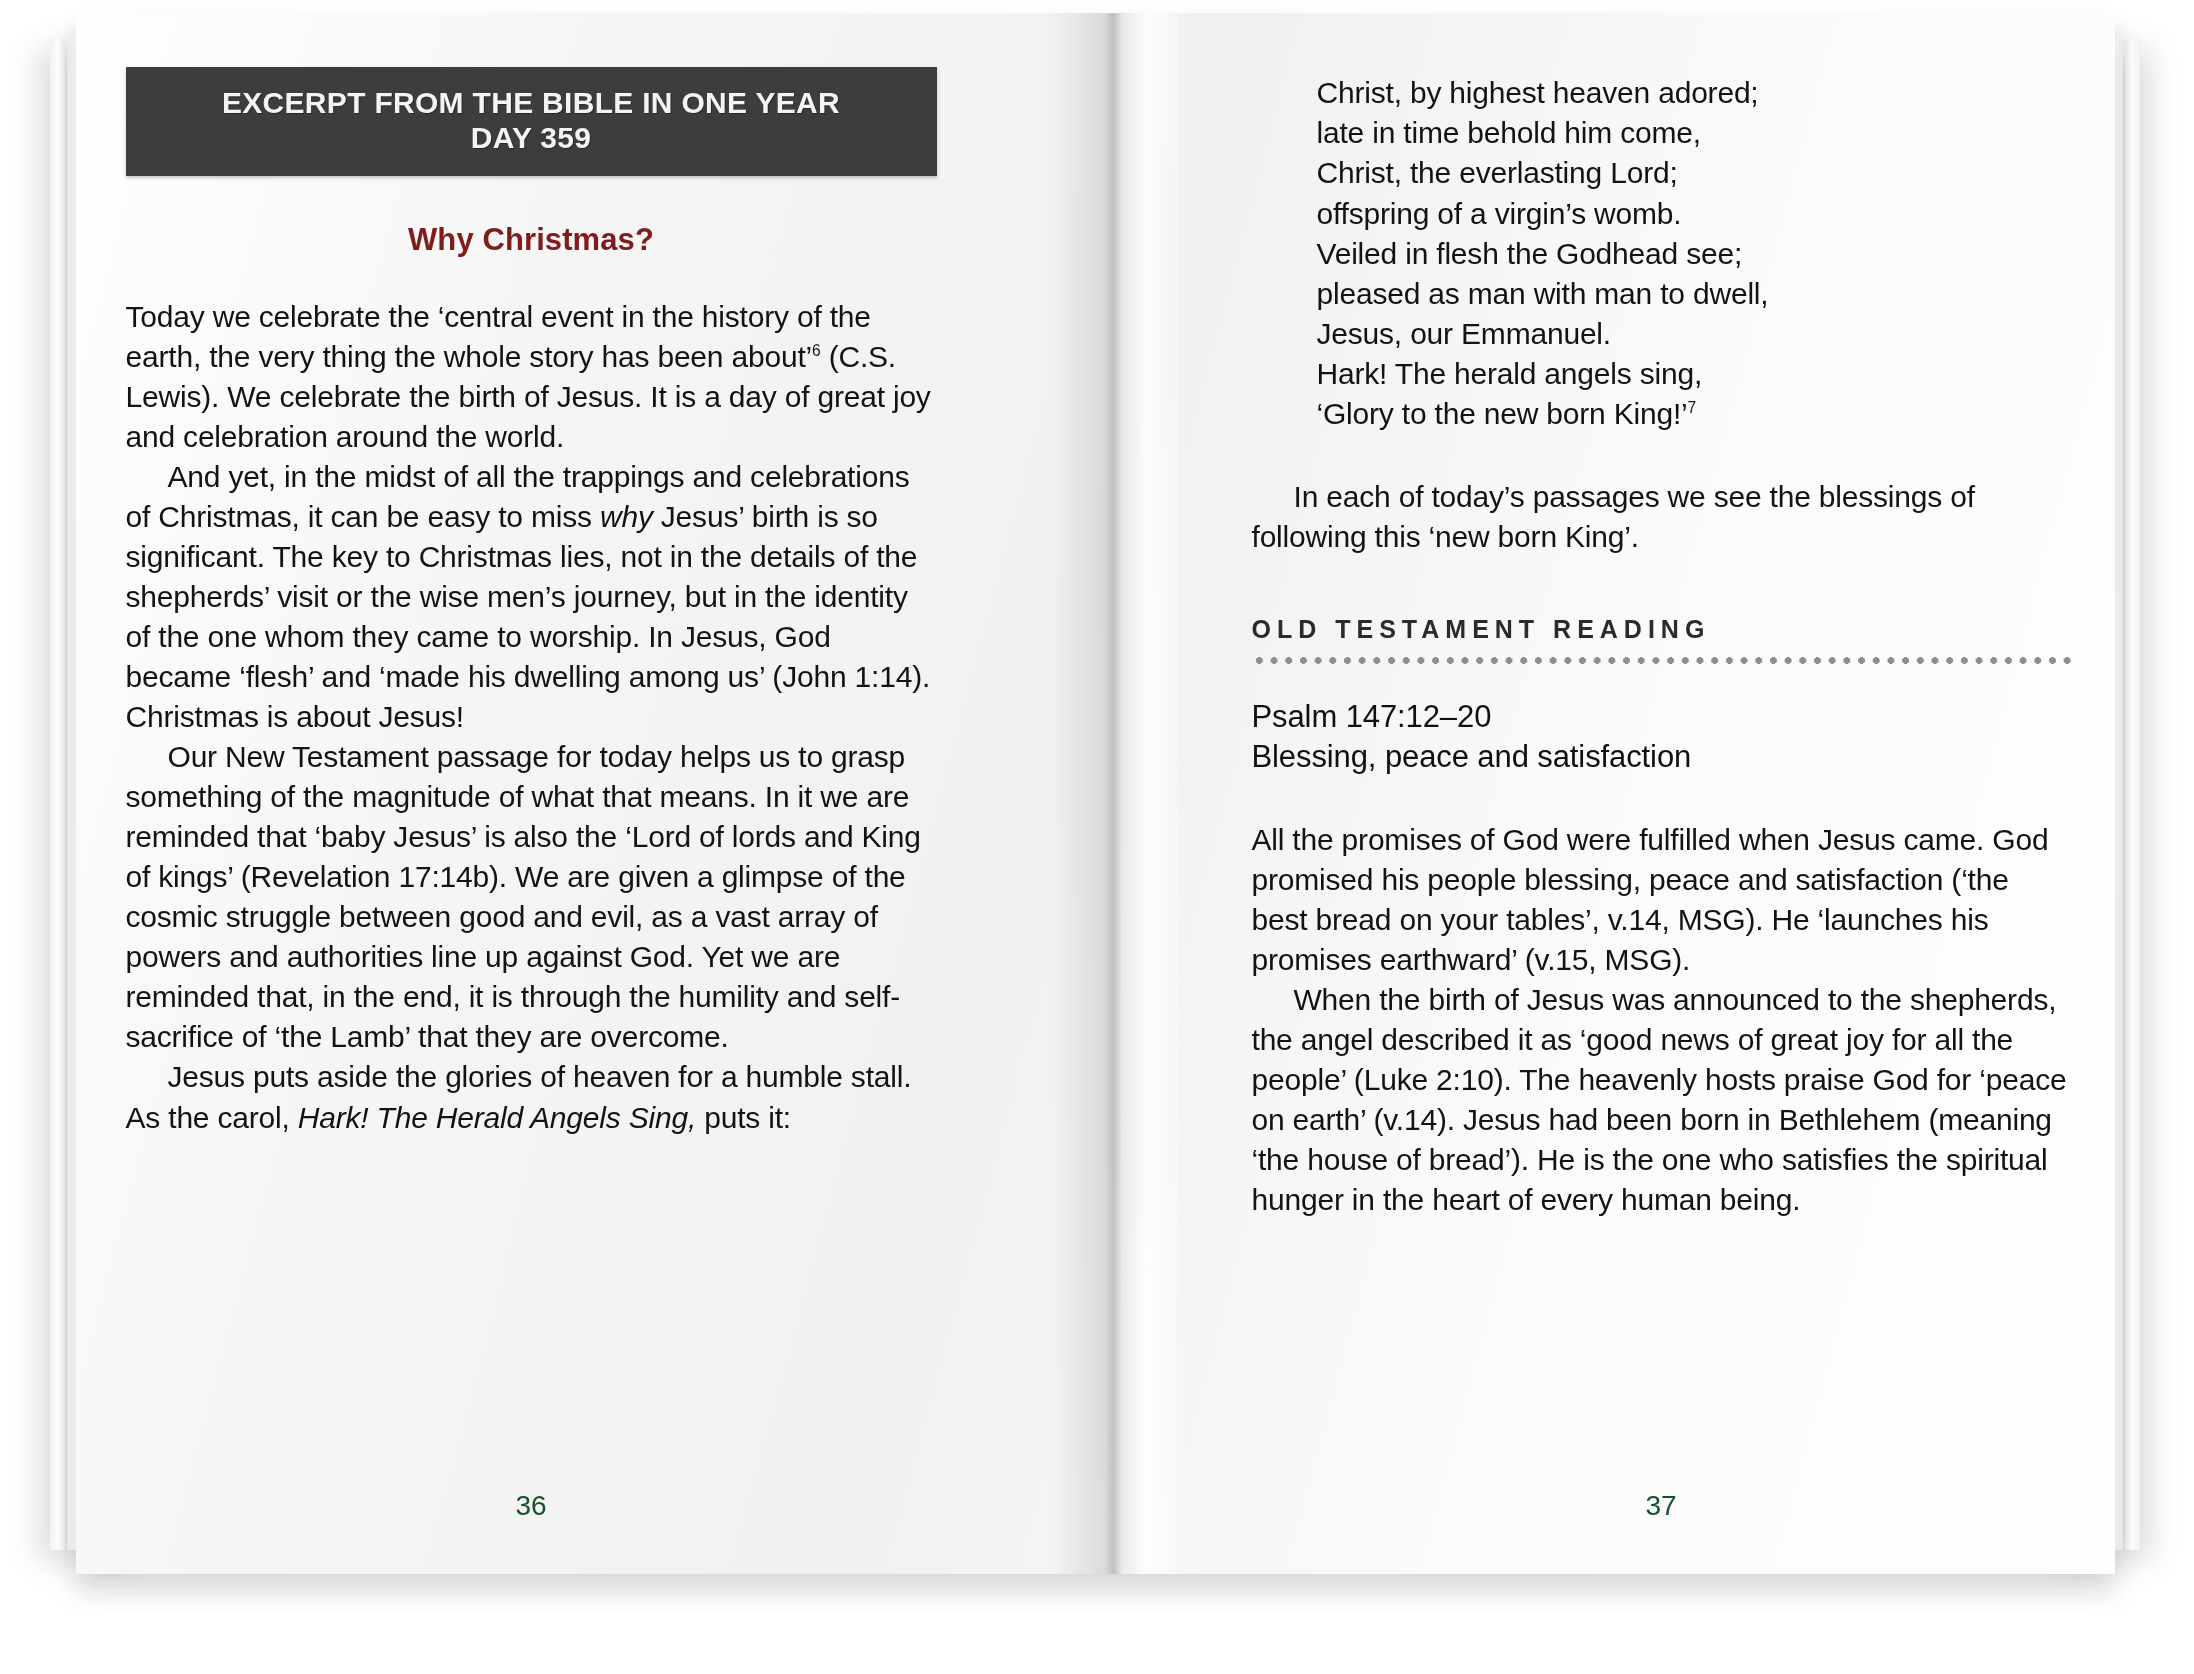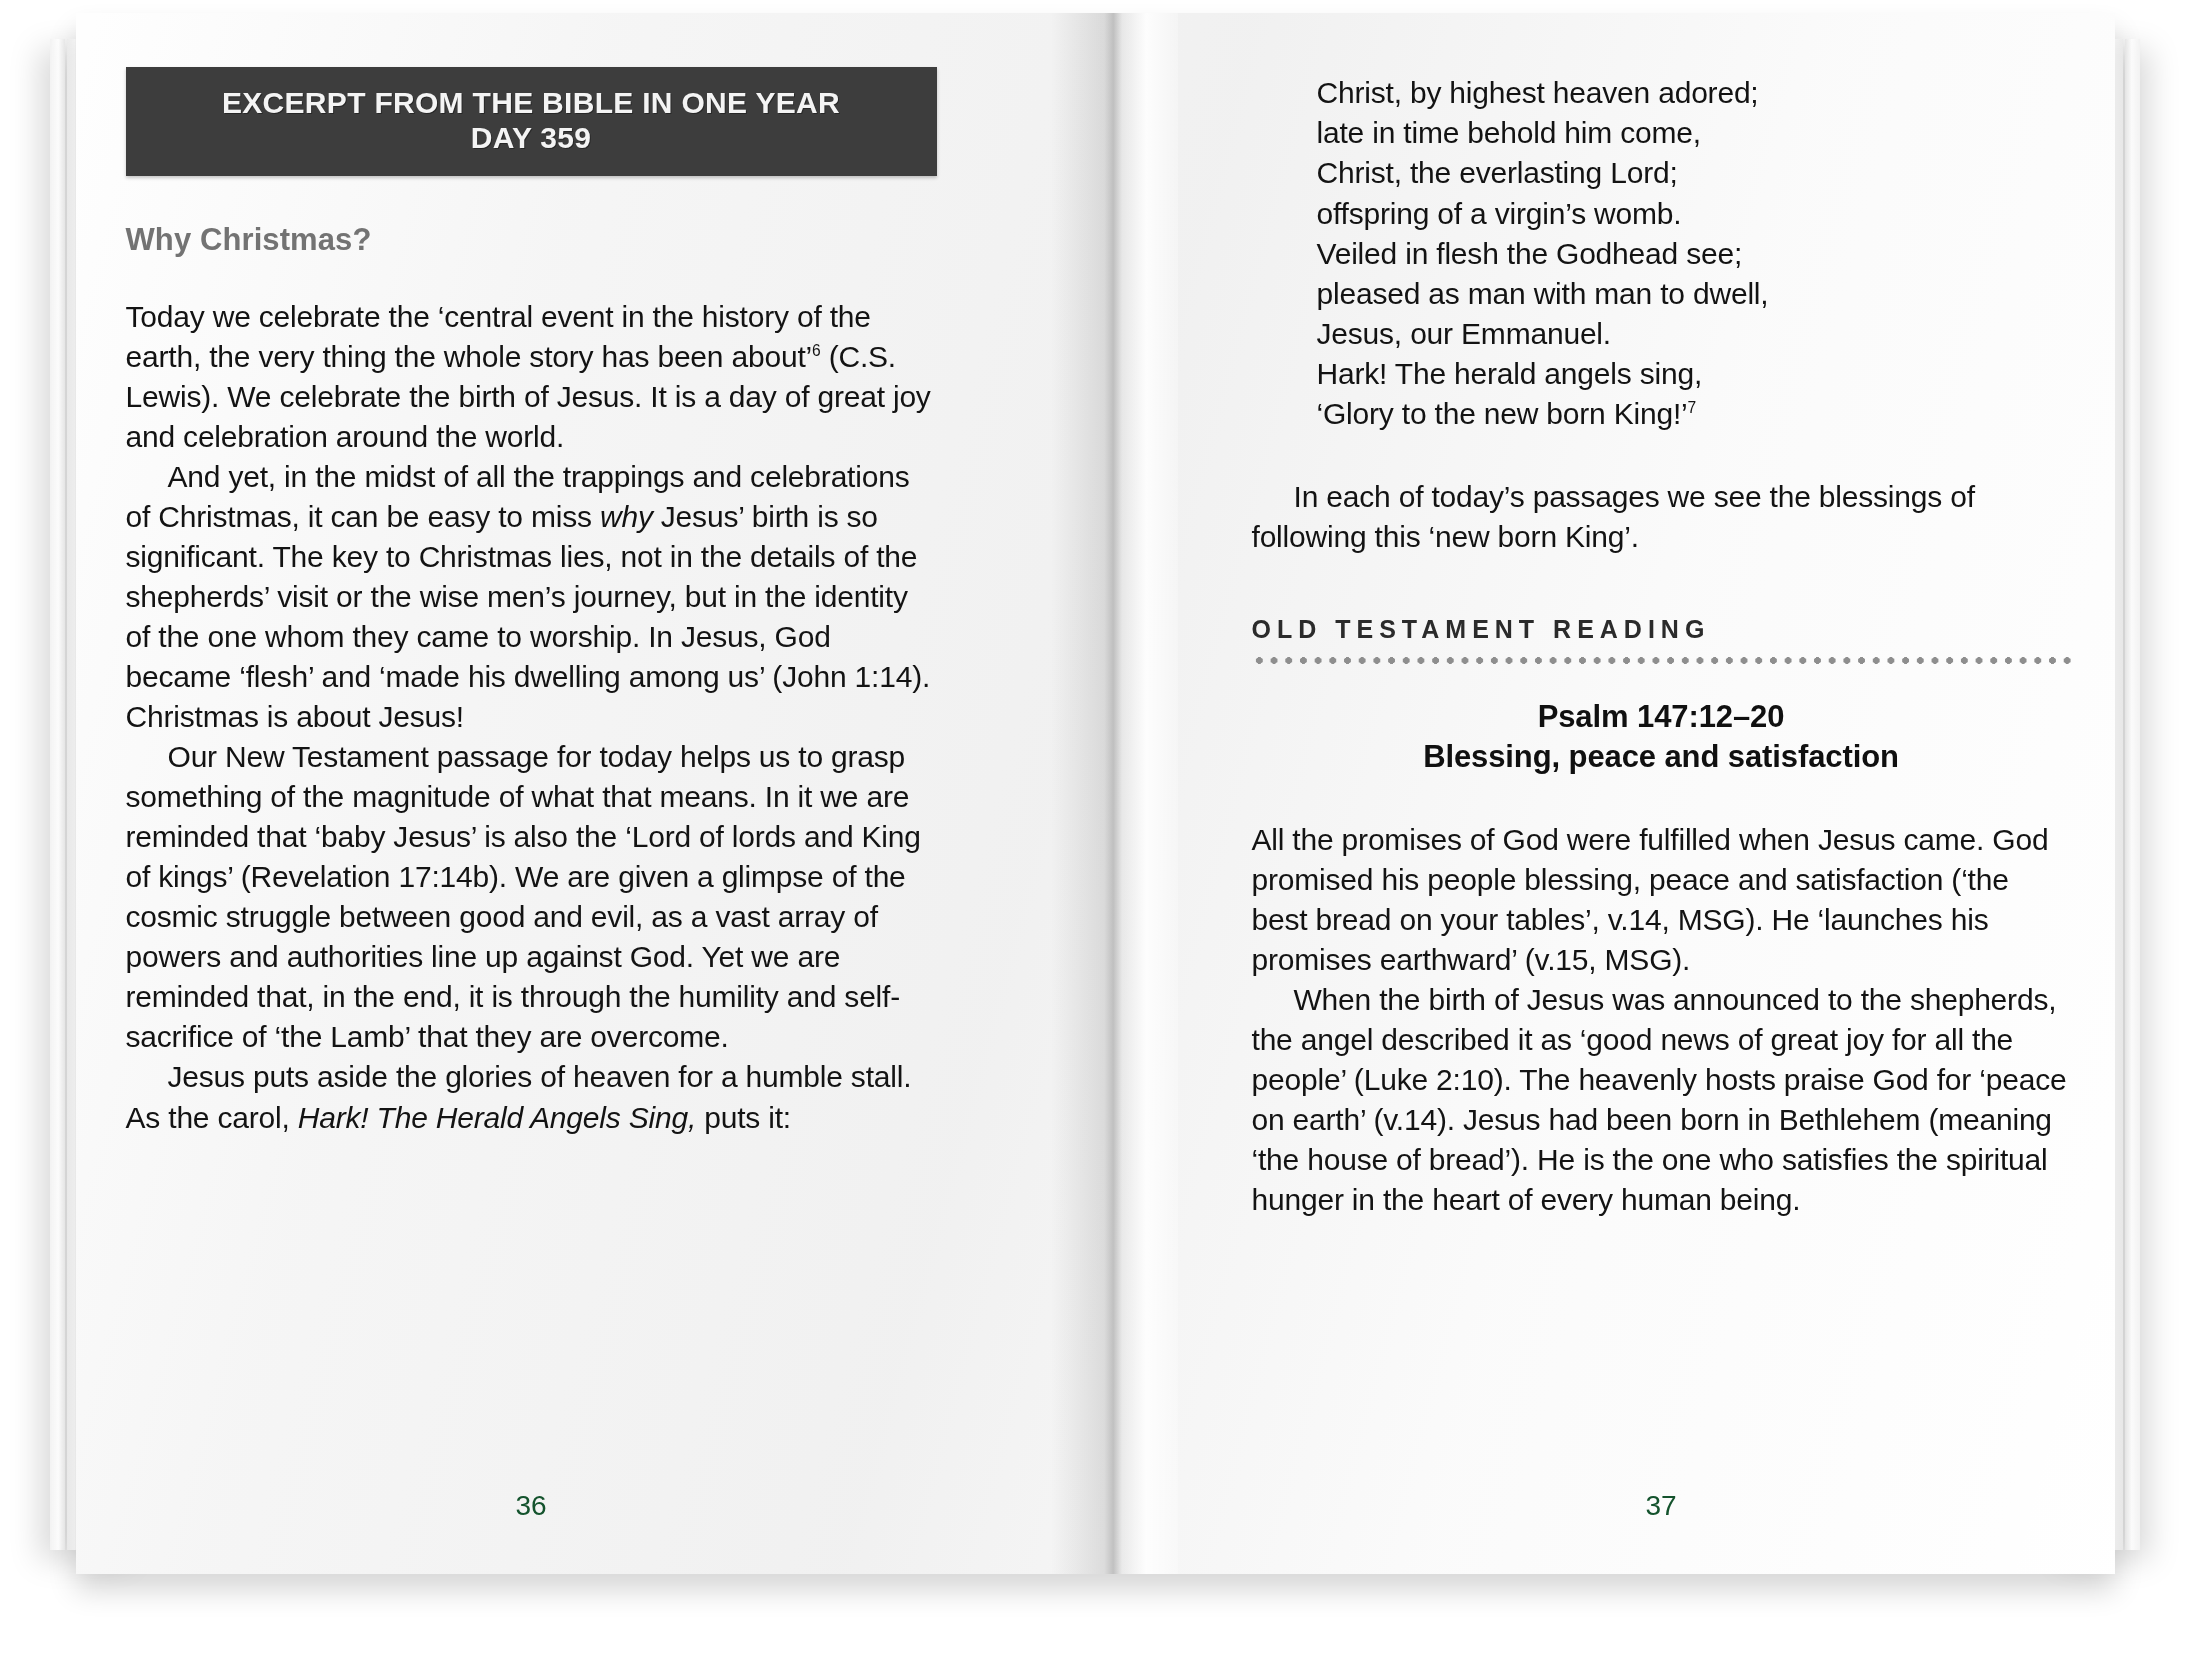--- a/index.html
+++ b/index.html
@@ -132,24 +132,24 @@
     font-size: 30px;
     font-weight: bold;
     line-height: 1.18;
     letter-spacing: 0.3px;
     box-shadow: 0 2px 3.3px rgba(0,0,0,0.22);
     text-shadow: 1px 1px 0px rgba(0,0,0,0.35);
   }
   .band-line { display: block; }
 
   .section-title {
-    text-align: left;
+    text-align: center;
     font-size: 31px;
     font-weight: bold;
-    color: #737373;
+    color: #7f1d1d;
     margin-top: 46px;
     margin-bottom: 0;
     letter-spacing: 0.1px;
   }
 
   p.body {
     font-size: 30px;
     line-height: 1.335;
     color: #131313;
     margin: 0;
@@ -195,25 +195,24 @@
     height: 9.4px;
     background-image: radial-gradient(circle closest-side, #8e8e8e 74%, rgba(0,0,0,0) 78%);
     background-size: 14.7px 9.4px;
     background-repeat: repeat-x;
     background-position: left center;
   }
 
   .passage-ref {
     margin-top: 32px;
     font-size: 31px;
-    font-weight: bold;
+    font-weight: normal;
     color: #101010;
     line-height: 1.27;
     letter-spacing: -0.1px;
-    text-align: center;
   }
   .passage-ref span { display: block; }
 
   p.after-heading { margin-top: 44px; }
 
   .folio {
     position: absolute;
     bottom: 52px;
     font-size: 28px;
     color: #14532d;

